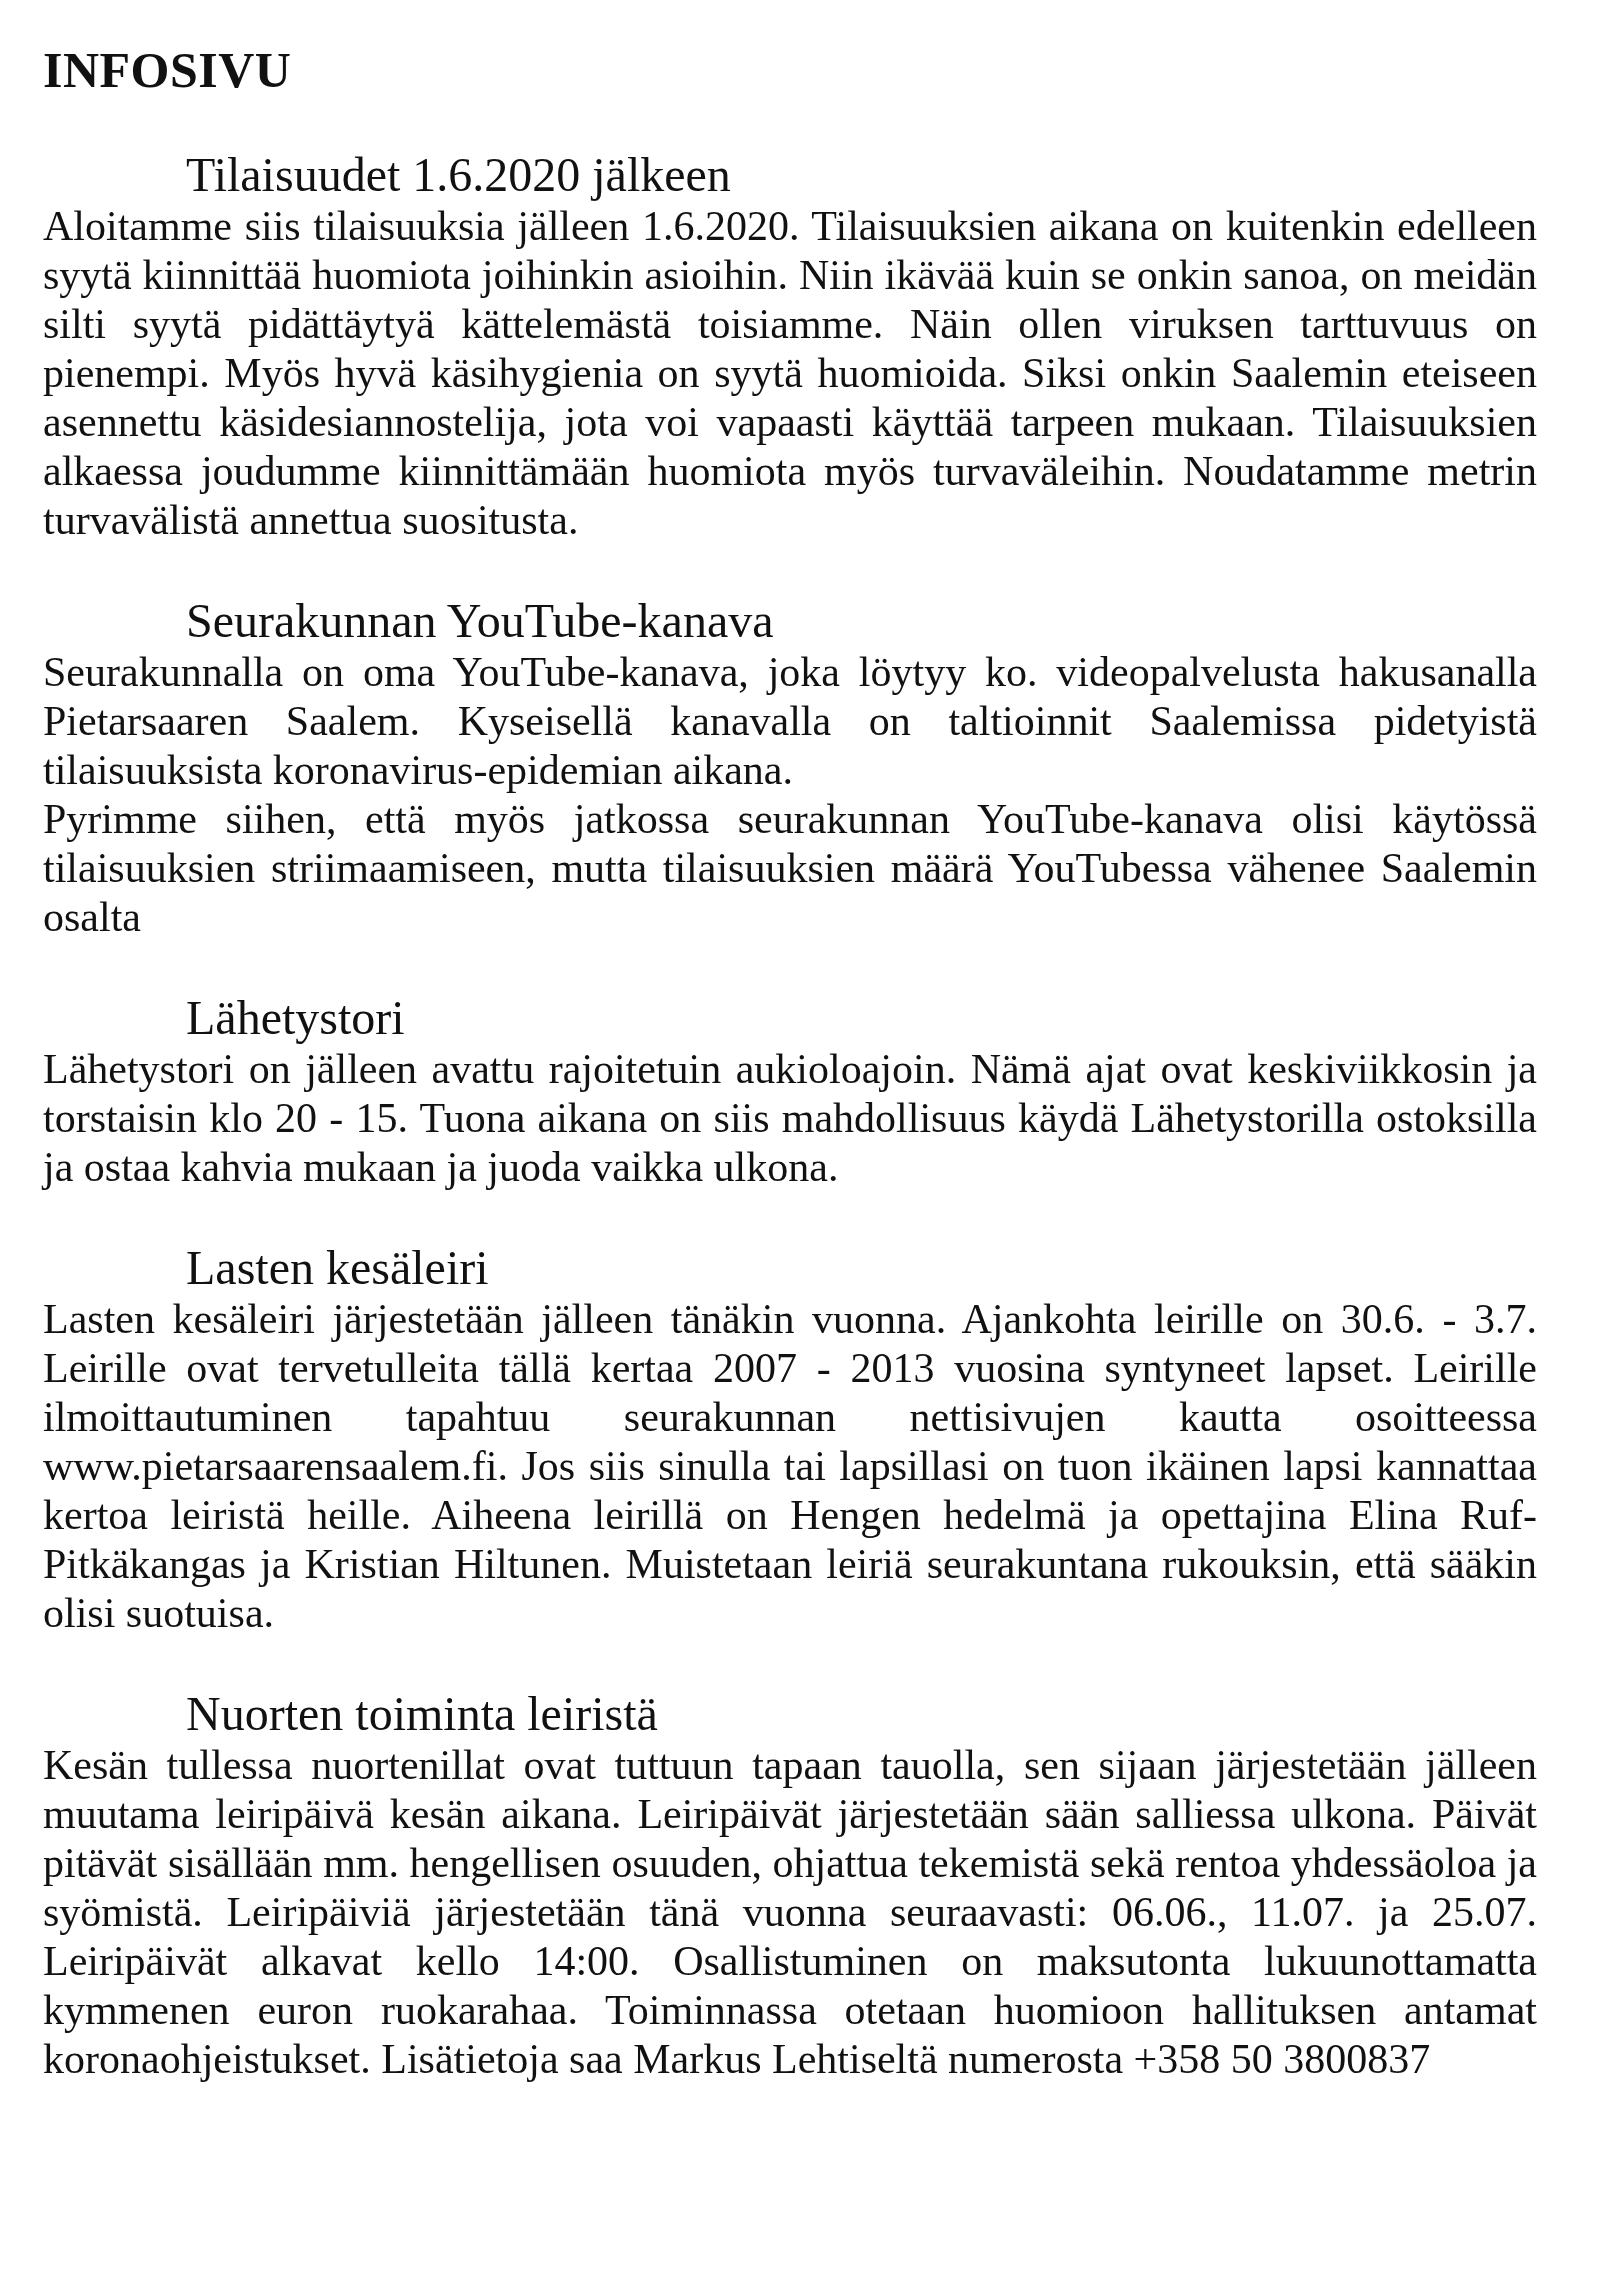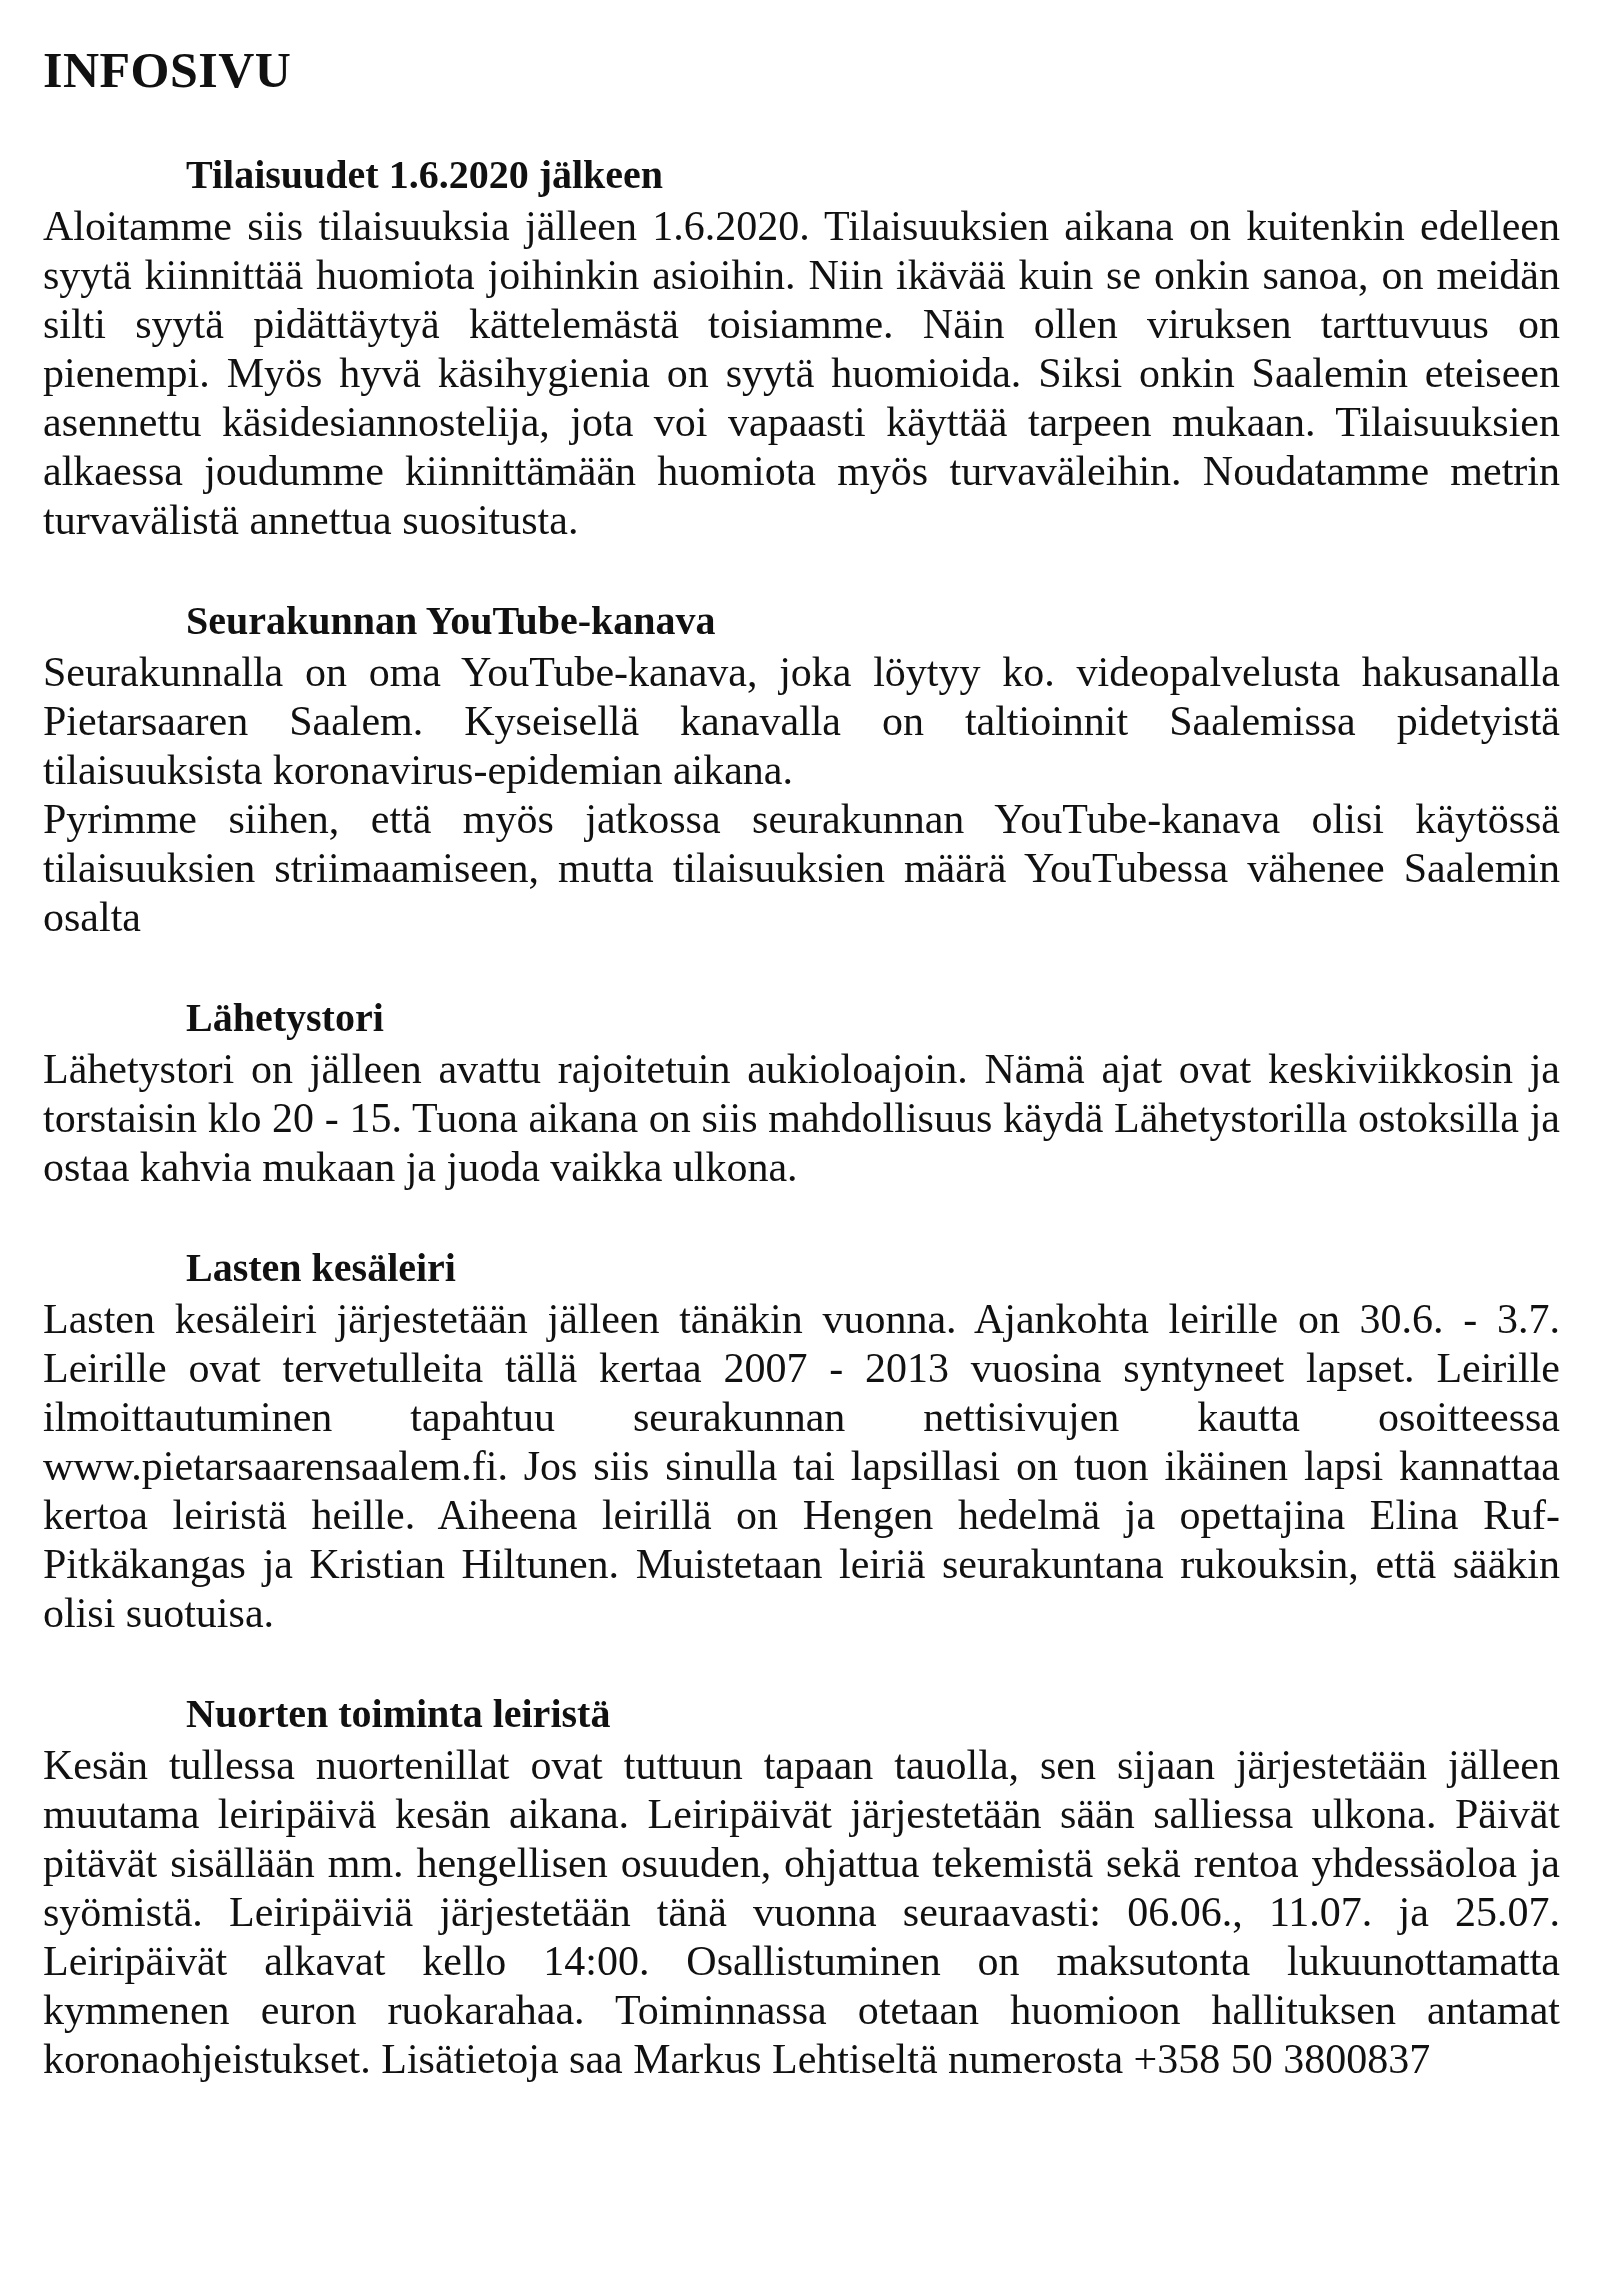--- a/index.html
+++ b/index.html
@@ -9,33 +9,33 @@
     background: #ffffff;
     color: #111111;
     font-family: "Liberation Serif", "DejaVu Serif", serif;
     overflow: hidden;
     box-sizing: border-box;
   }
   .page {
     box-sizing: border-box;
     width: 1613px;
     height: 2107px;
-    padding: 42px 53px 37px 43px;
+    padding: 42px 76px 37px 43px;
   }
   .doc-title {
     font-size: 50px;
     line-height: 57px;
     font-weight: bold;
     margin: 0 0 48px 0;
     letter-spacing: 0.5px;
   }
   .section-heading {
-    font-size: 40px;
+    font-size: 48px;
     line-height: 55px;
-    font-weight: bold;
+    font-weight: normal;
     margin: 48px 0 0 0;
     padding-left: 143px;
   }
   .body-par {
     font-size: 42px;
     line-height: 49px;
     margin: 0;
     text-align: justify;
     text-justify: inter-word;
   }

